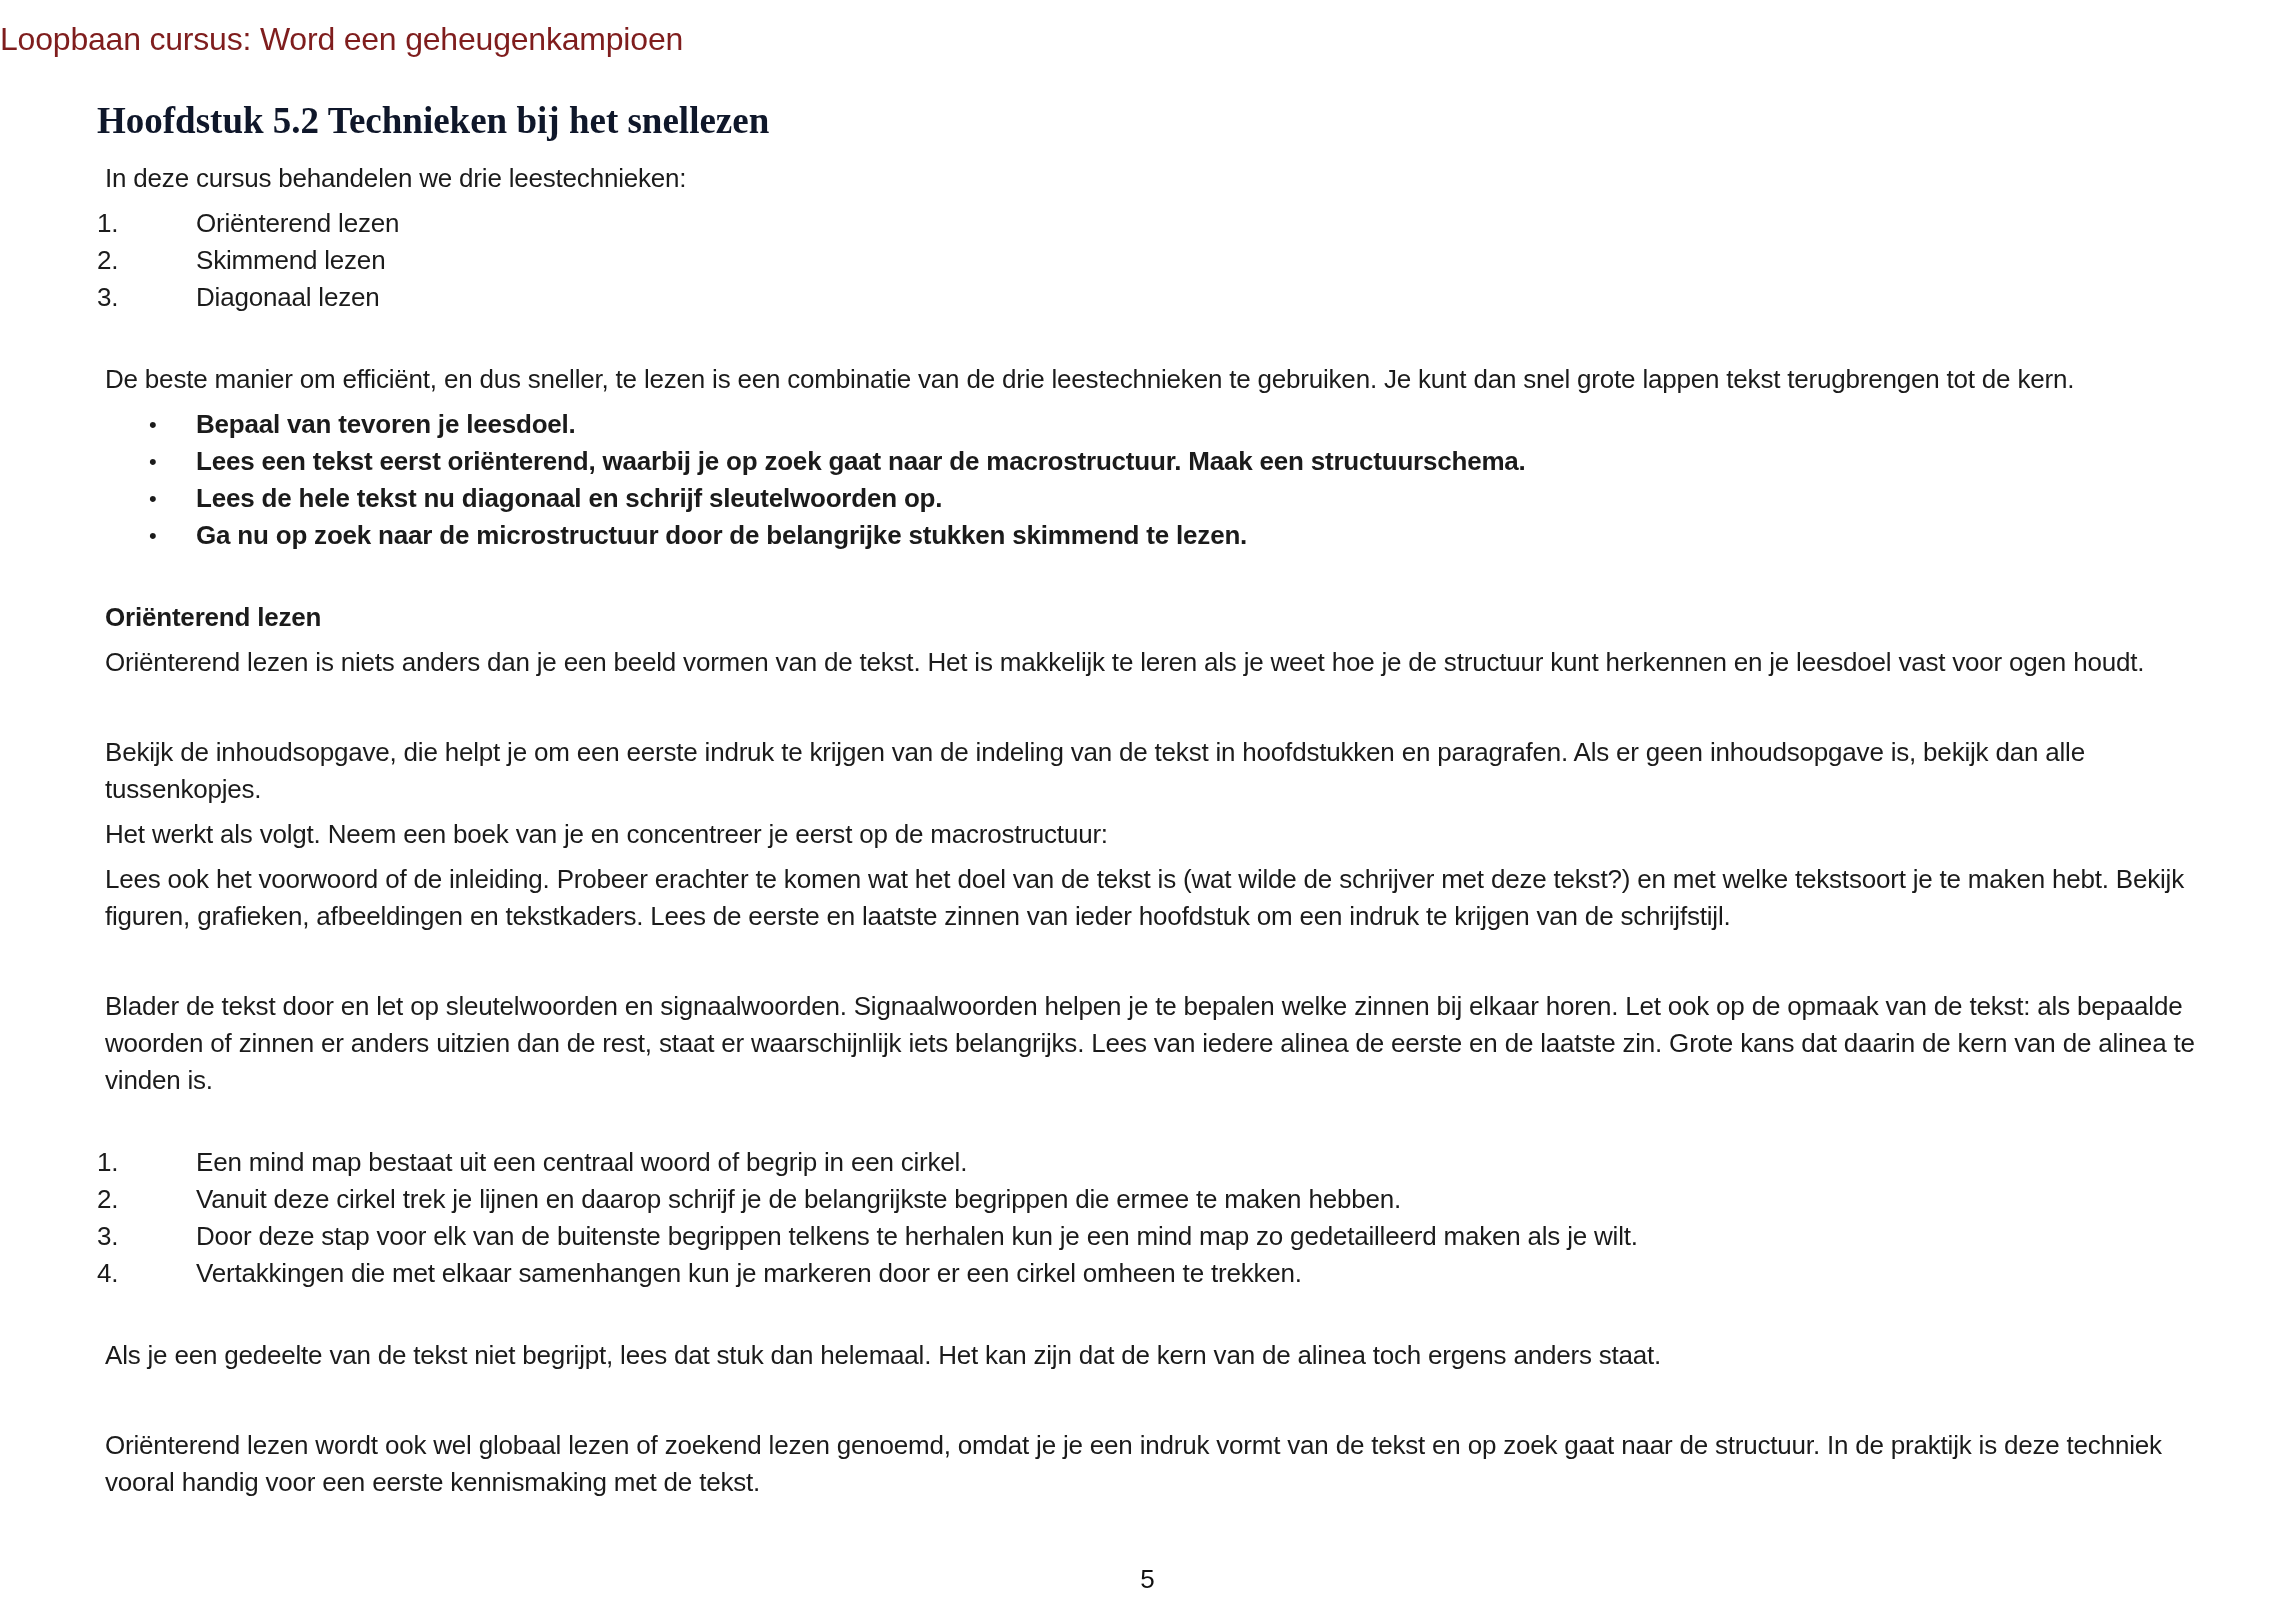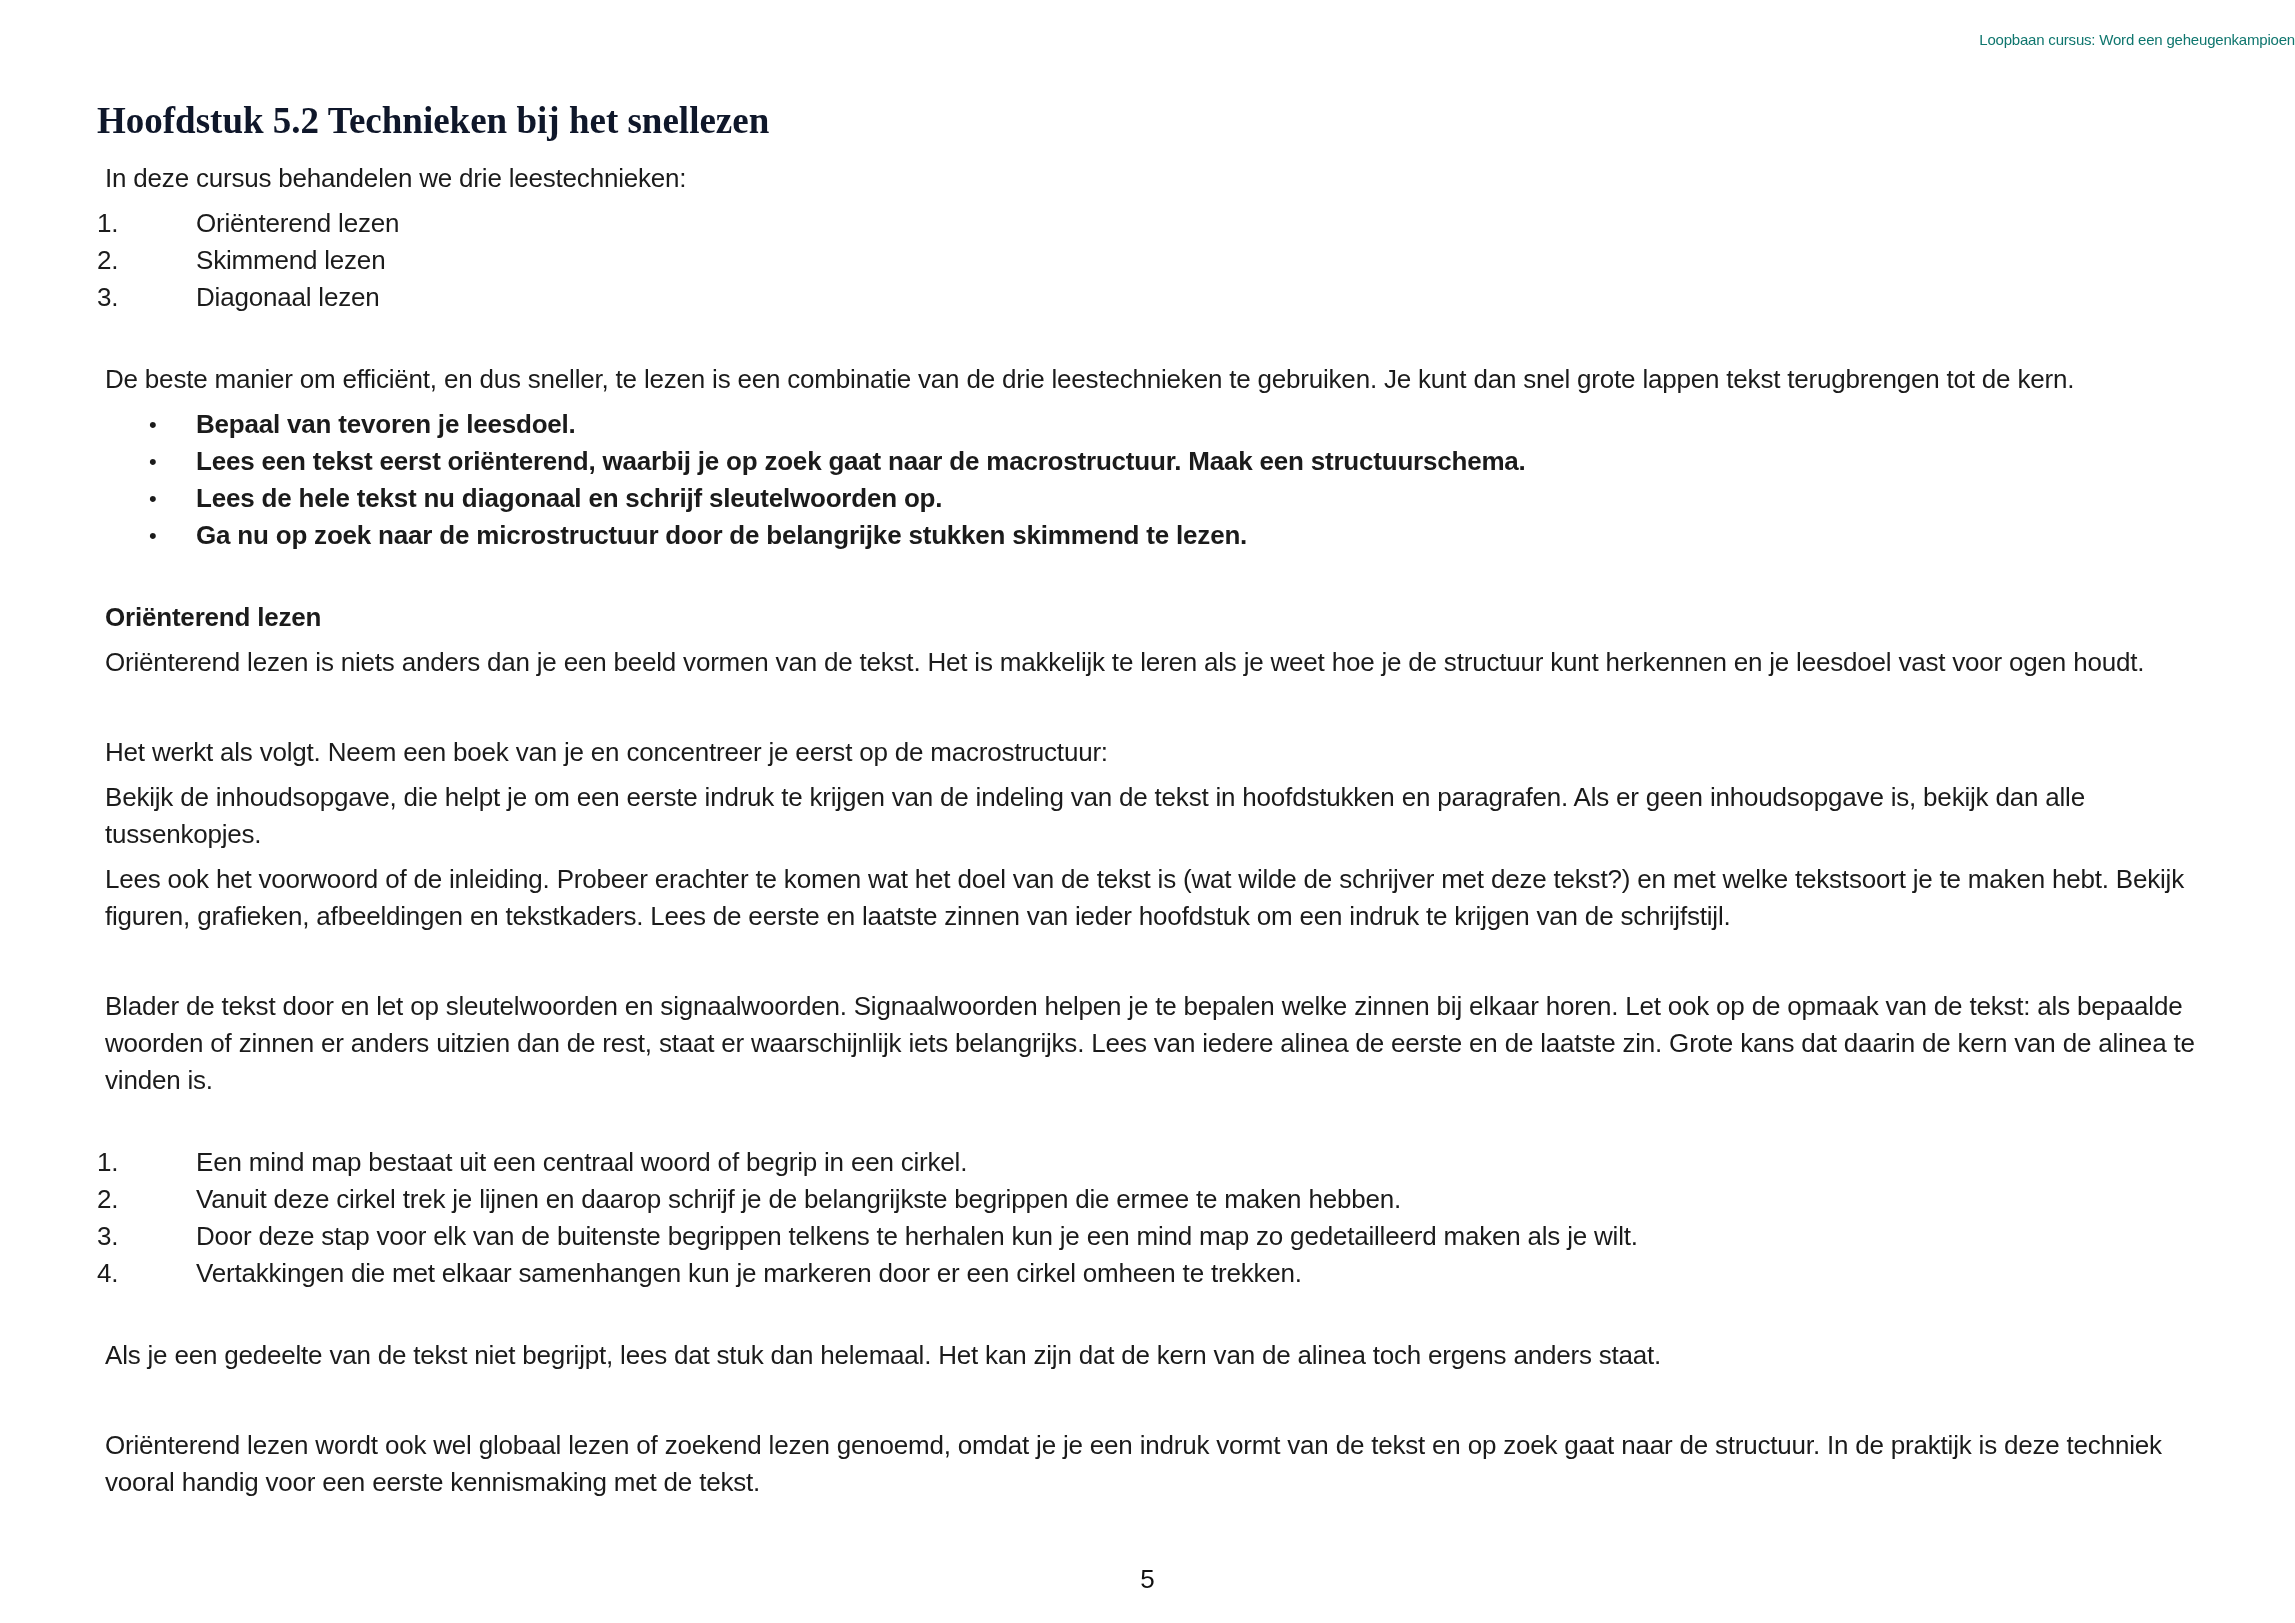--- a/index.html
+++ b/index.html
@@ -10,25 +10,25 @@
     background: #ffffff;
     font-family: "Liberation Sans", sans-serif;
     color: #1b1b1b;
     overflow: hidden;
   }
   .running-header {
     position: absolute;
     top: 25px;
     left: 0;
     right: 0;
-    text-align: right;
-    font-size: 15px;
+    text-align: left;
+    font-size: 32px;
     line-height: 29px;
     letter-spacing: -0.2px;
-    color: #0f766e;
+    color: #7f1d1d;
   }
   .content {
     position: absolute;
     left: 97px;
     top: 99px;
     width: 2120px;
   }
   .doc-title {
     font-family: "Liberation Serif", serif;
     font-weight: bold;
@@ -117,22 +117,22 @@
         <span class="li-text">Ga nu op zoek naar de microstructuur door de belangrijke stukken skimmend te lezen.</span>
       </div>
 
       <div class="blank"></div>
 
       <p class="bold-line">Oriënterend lezen</p>
       <p>Oriënterend lezen is niets anders dan je een beeld vormen van de tekst. Het is makkelijk te leren als je weet hoe je de structuur kunt herkennen en je leesdoel vast voor ogen houdt.</p>
 
       <div class="blank"></div>
 
+      <p>Bekijk de inhoudsopgave, die helpt je om een eerste indruk te krijgen van de indeling van de tekst in hoofdstukken en paragrafen. Als er geen inhoudsopgave is, bekijk dan alle tussenkopjes.</p>
       <p>Het werkt als volgt. Neem een boek van je en concentreer je eerst op de macrostructuur:</p>
-      <p>Bekijk de inhoudsopgave, die helpt je om een eerste indruk te krijgen van de indeling van de tekst in hoofdstukken en paragrafen. Als er geen inhoudsopgave is, bekijk dan alle tussenkopjes.</p>
       <p>Lees ook het voorwoord of de inleiding. Probeer erachter te komen wat het doel van de tekst is (wat wilde de schrijver met deze tekst?) en met welke tekstsoort je te maken hebt. Bekijk figuren, grafieken, afbeeldingen en tekstkaders. Lees de eerste en laatste zinnen van ieder hoofdstuk om een indruk te krijgen van de schrijfstijl.</p>
 
       <div class="blank"></div>
 
       <p>Blader de tekst door en let op sleutelwoorden en signaalwoorden. Signaalwoorden helpen je te bepalen welke zinnen bij elkaar horen. Let ook op de opmaak van de tekst: als bepaalde woorden of zinnen er anders uitzien dan de rest, staat er waarschijnlijk iets belangrijks. Lees van iedere alinea de eerste en de laatste zin. Grote kans dat daarin de kern van de alinea te vinden is.</p>
 
       <div class="blank"></div>
 
 
       <div class="oli">

